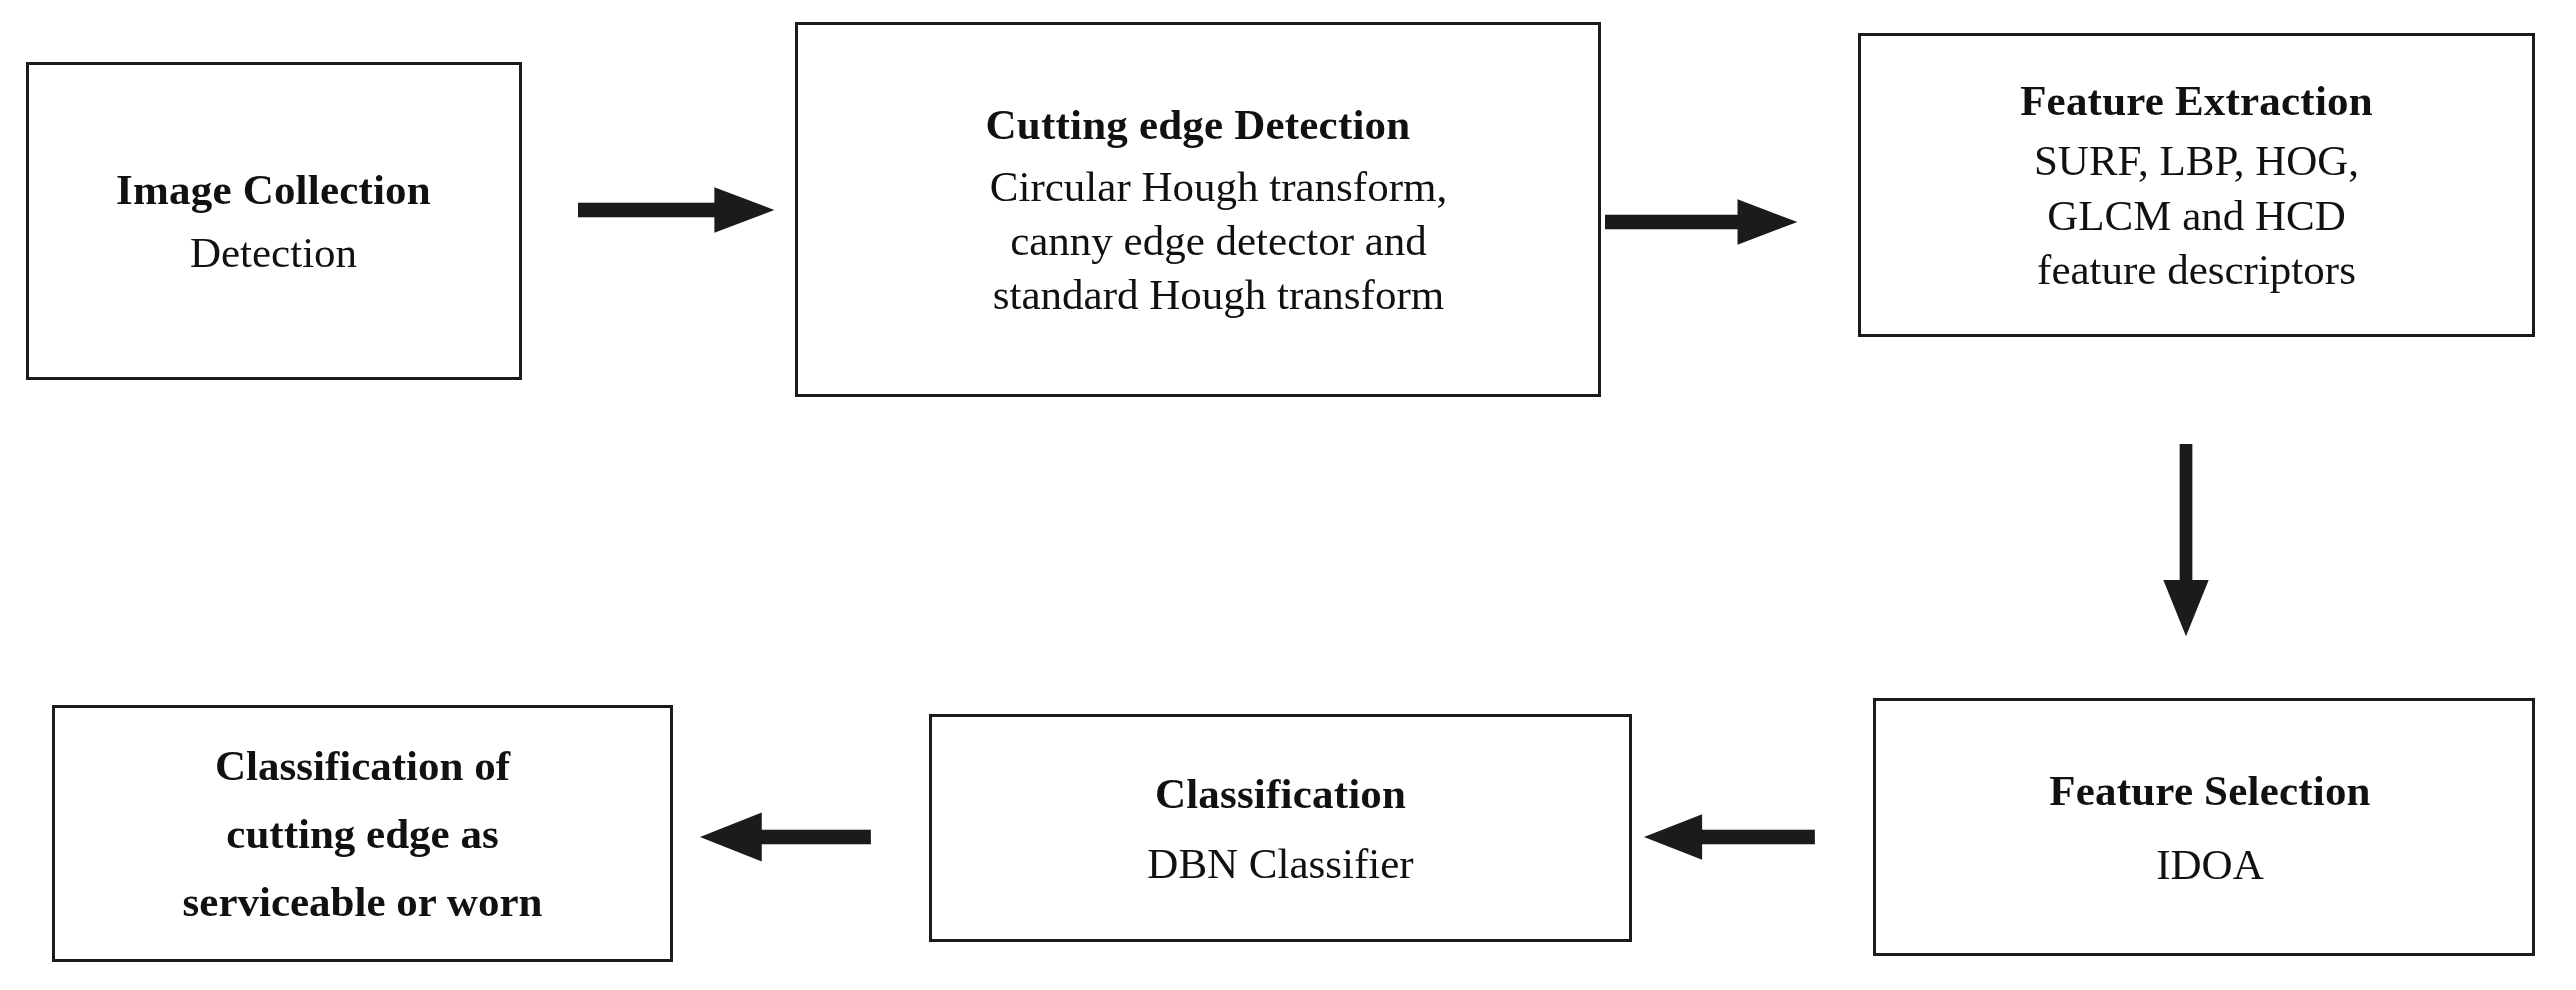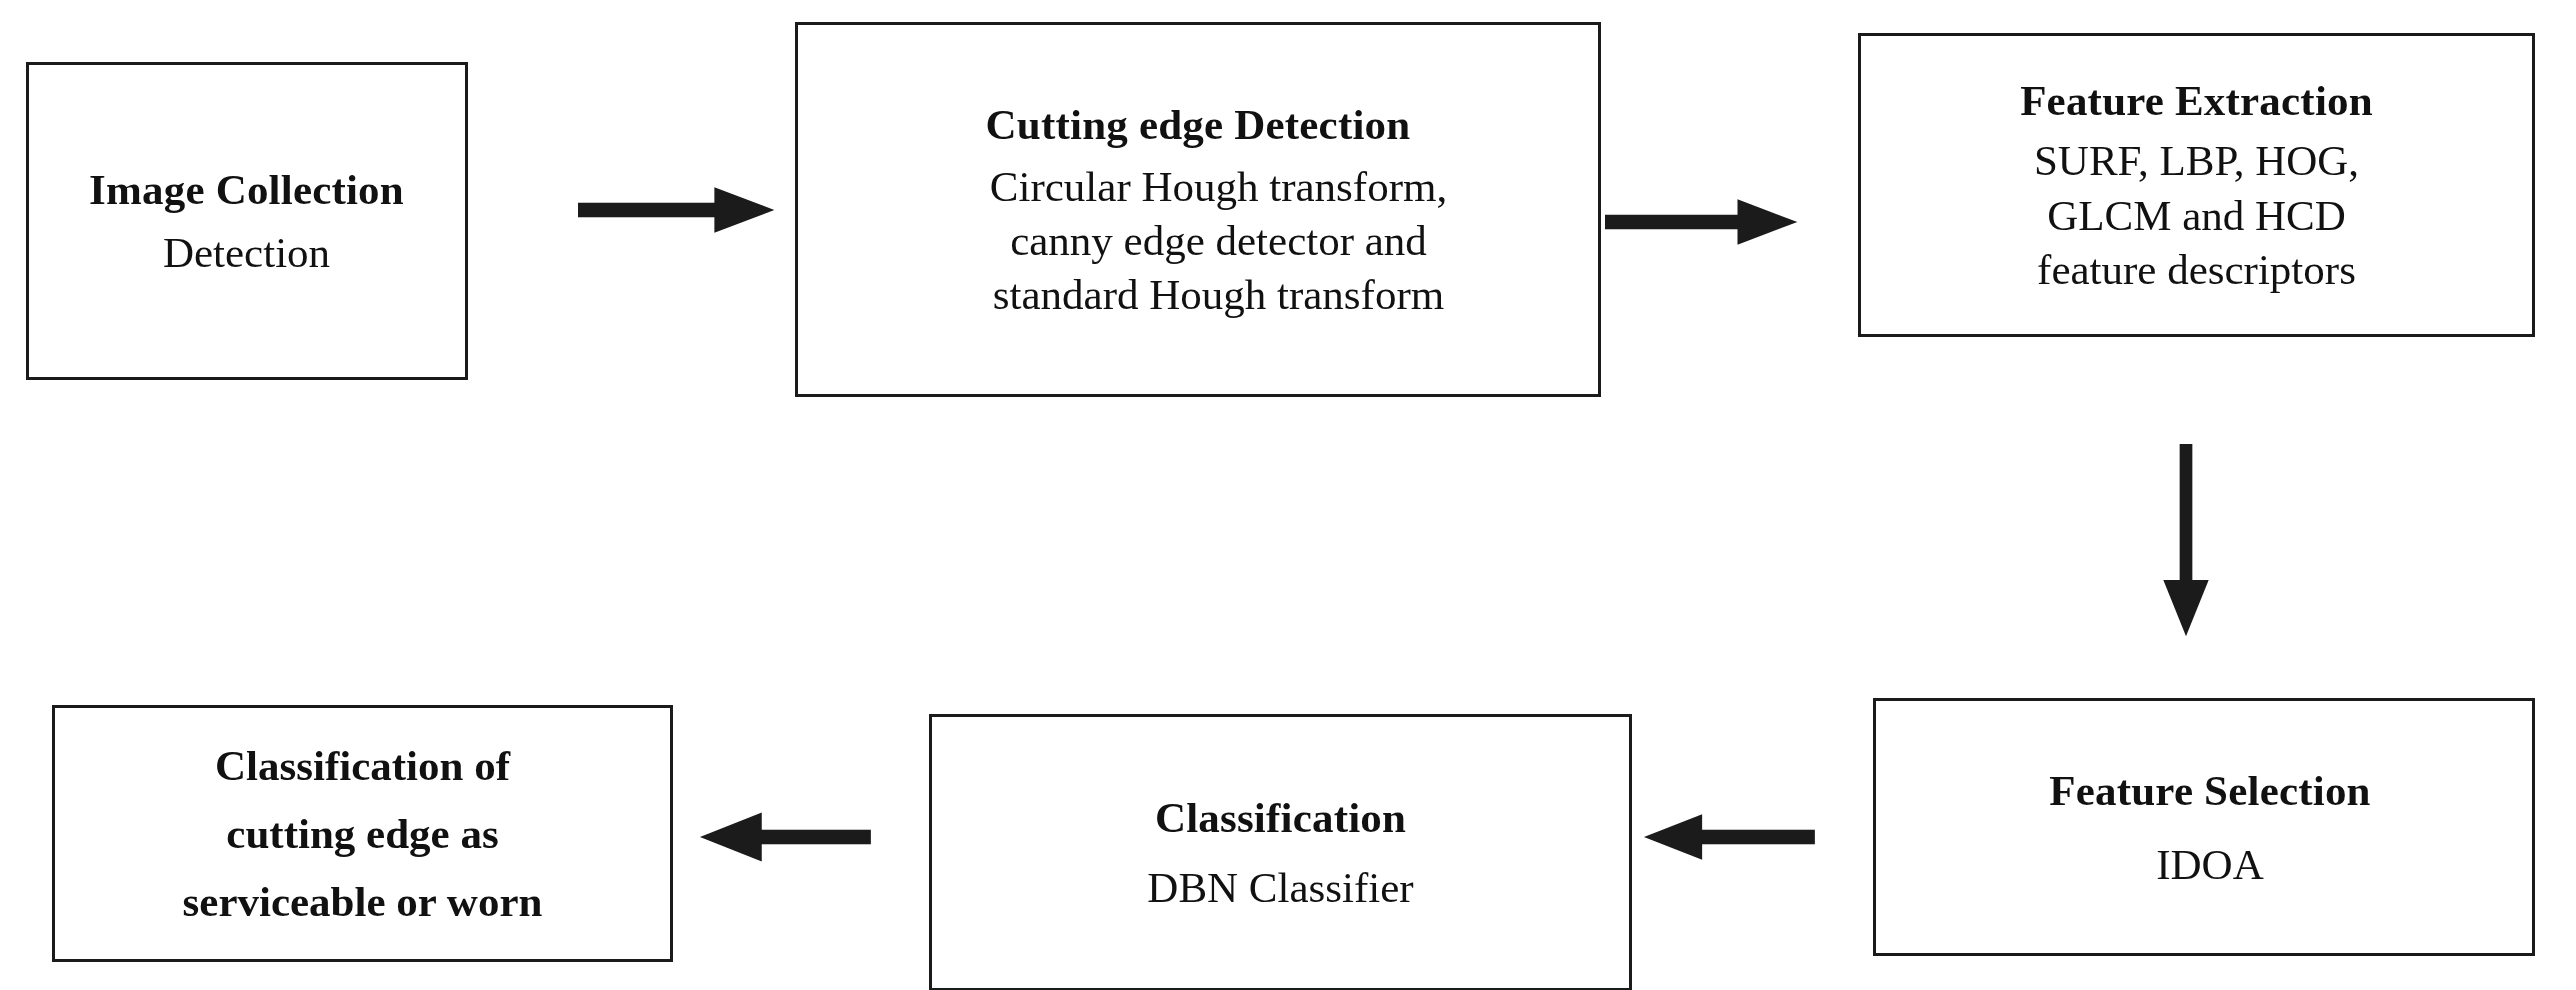--- a/index.html
+++ b/index.html
@@ -32,35 +32,35 @@
     white-space:nowrap;
   }
   .node .bdy{
     font-weight:normal;
     font-size:43px;
     white-space:nowrap;
   }
   .node .bdy.b{font-weight:bold;}
 
   
-  #node-image-collection{left:25.5px;  top:62px;  width:442px; height:318px;}
+  #node-image-collection{left:25.5px;  top:62px;  width:496px; height:318px;}
   #node-image-collection .ttl{margin-bottom:20px;}
 
   #node-cutting-edge-detection{left:795px; top:22px; width:806px; height:375px;}
   #node-cutting-edge-detection .ttl{margin-bottom:7.3px;}
   #node-cutting-edge-detection .bdy{margin-top:11px;margin-left:41px;}
 
   #node-feature-extraction{left:1858px; top:33px; width:677px; height:304px;}
   #node-feature-extraction .ttl{margin-bottom:5.5px;}
   #node-feature-extraction .bdy{margin-top:11.8px;text-align:center;}
 
   #node-feature-selection{left:1873px; top:698px; width:662px; height:258px;padding-left:12px;}
   #node-feature-selection .ttl{margin-bottom:31px;}
 
-  #node-classification{left:929px; top:714px; width:703px; height:277px;}
+  #node-classification{left:929px; top:714px; width:703px; height:228px;}
   #node-classification .ttl{margin-bottom:27px;}
 
   #node-classification-result{left:52px; top:705px; width:621px; height:257px;}
   #node-classification-result .bdy.b{margin-top:25px;}
   #node-classification-result .bdy.b:first-child{margin-top:0;}
 
   
   .arrow{position:absolute;}
   .arrow svg{display:block;}
 </style>

